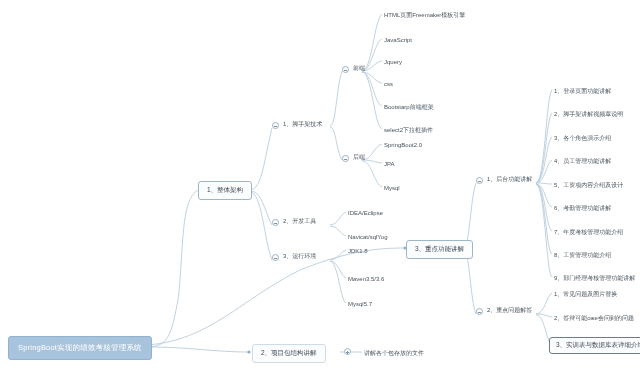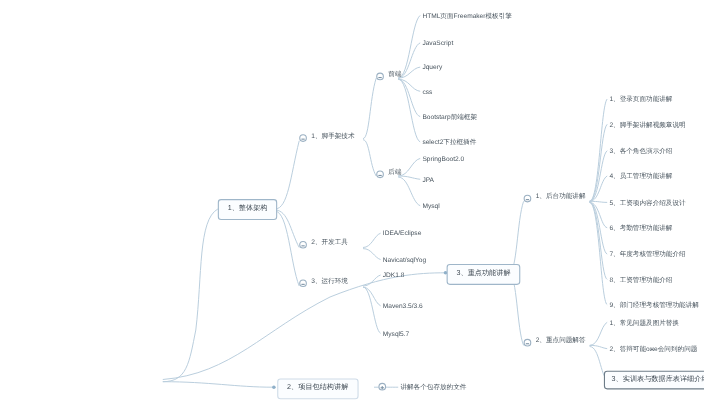--- a/index.html
+++ b/index.html
@@ -132,20 +132,23 @@
       <path d="M536 314 C 545 314, 546 296, 552 293"></path>
       <path d="M536 314 C 545 314, 546 316, 552 317"></path>
       <path d="M536 315 C 545 315, 546 342, 552 345"></path>
     </g>
     <g fill="#8fb0c9">
       <circle cx="249" cy="352" r="1.6"></circle>
       <circle cx="405" cy="248" r="1.6"></circle>
     </g>
   </svg>
 
+  <div class="node node-root" style="left:8px;top:336px;">
+    <span>SpringBoot实现的绩效考核管理系统</span>
+  </div>
 
   <div class="node node-box strong" style="left:198px;top:181px;">
     <span>1、整体架构</span>
   </div>
 
   <div class="toggle" style="left:272px;top:122px;"></div>
   <div class="node node-plain" style="left:282px;top:119px;">
     <span>1、脚手架技术</span>
   </div>
 

